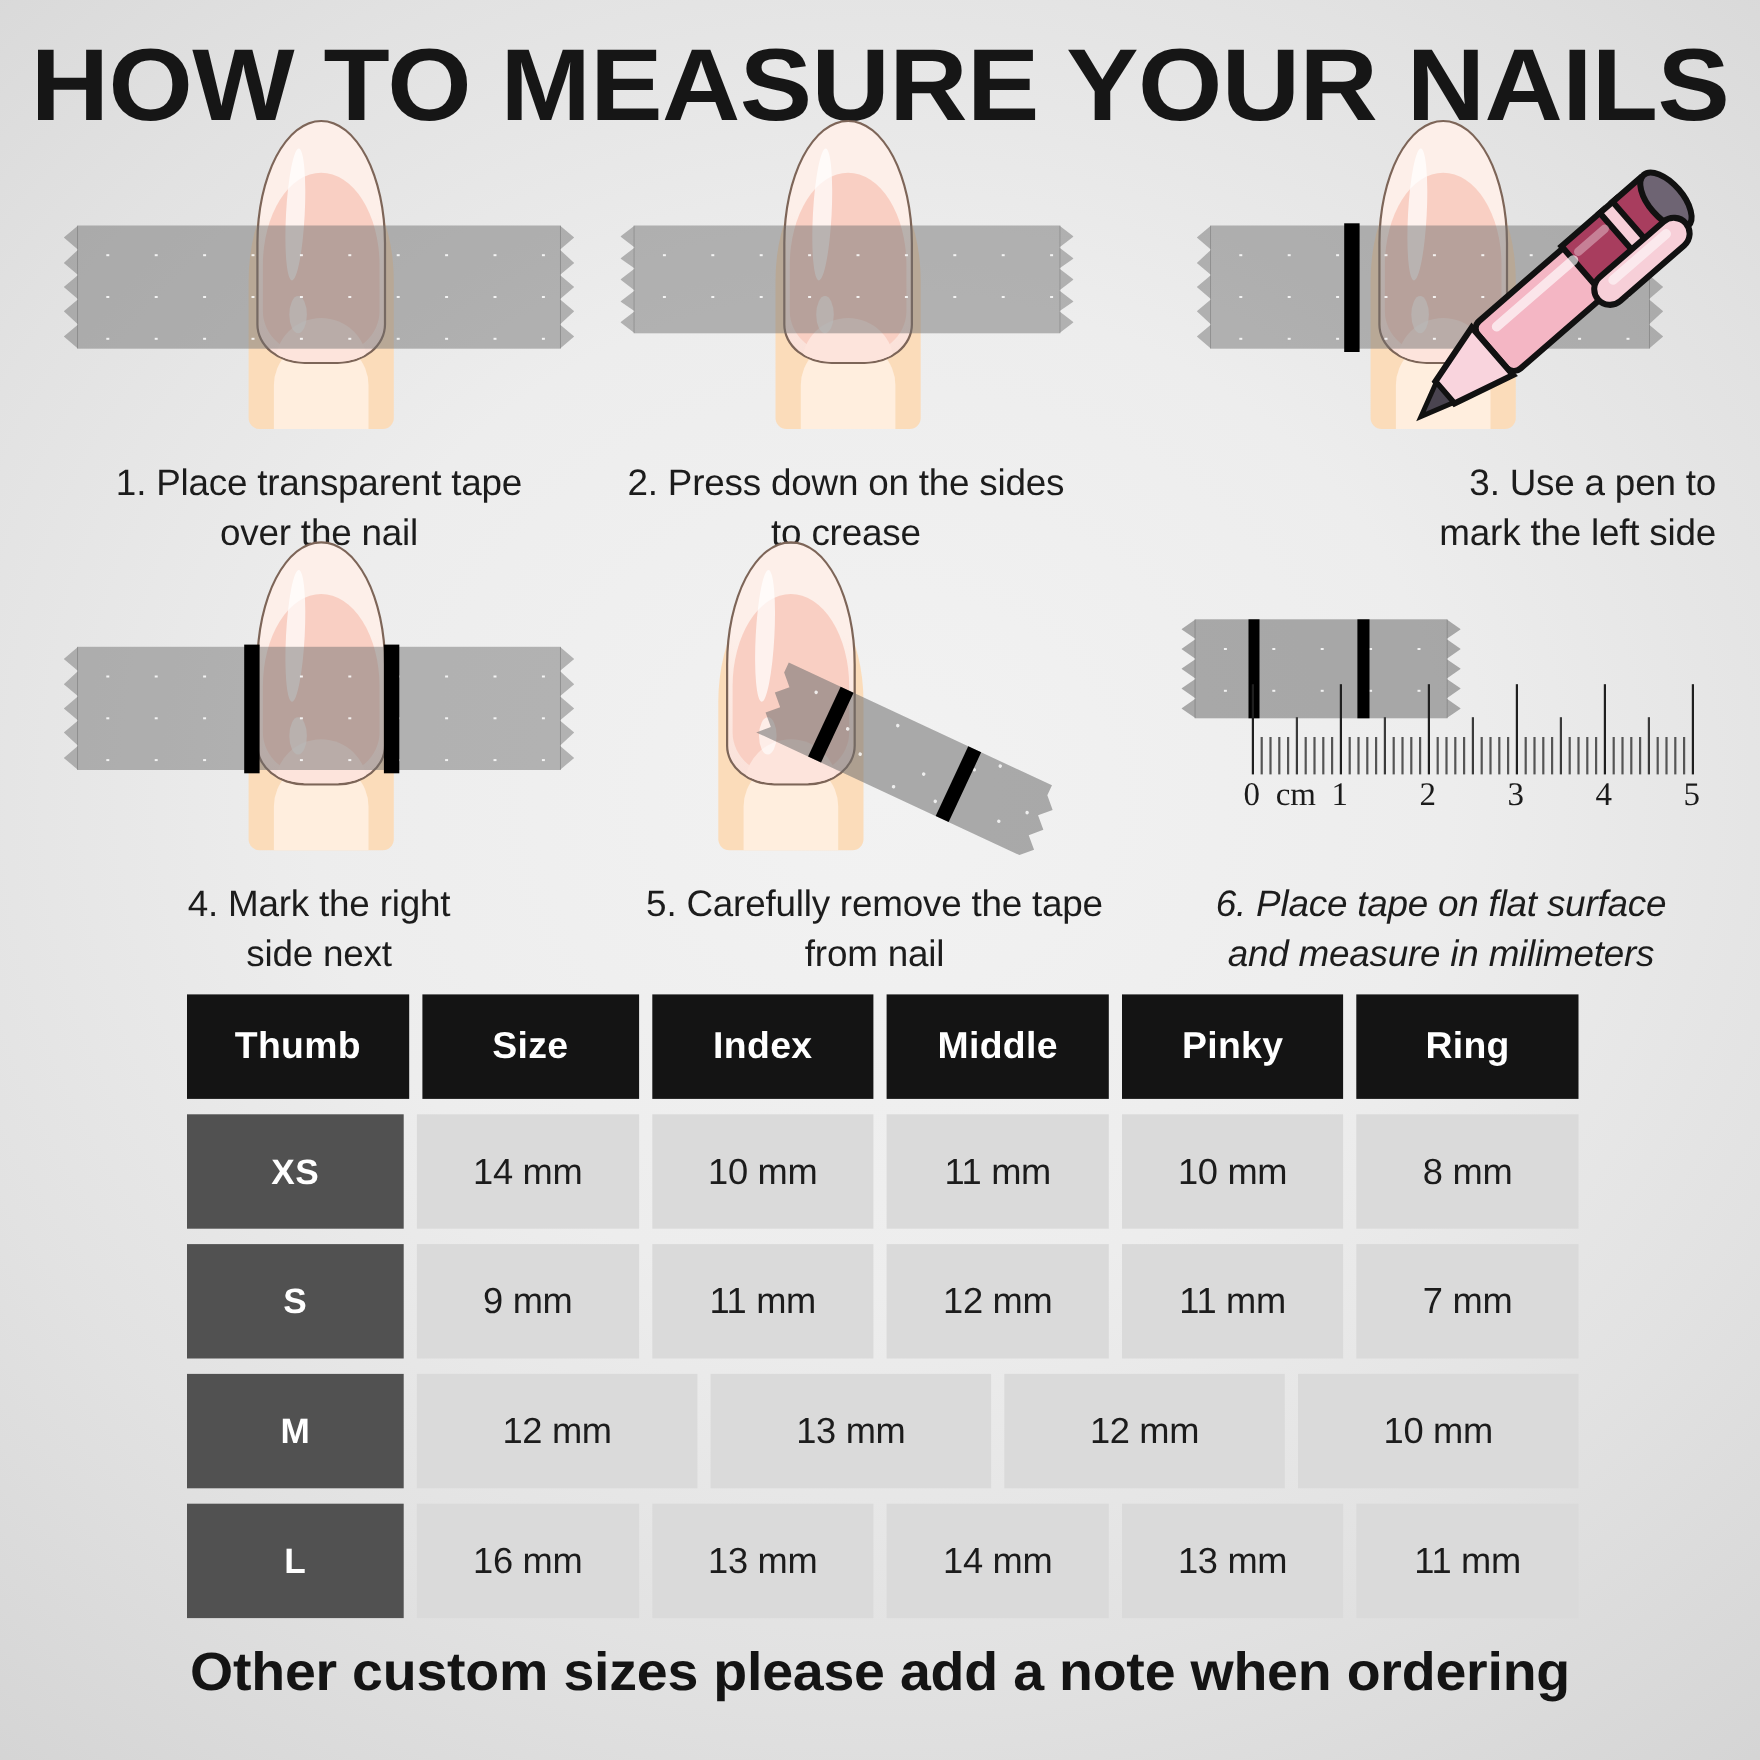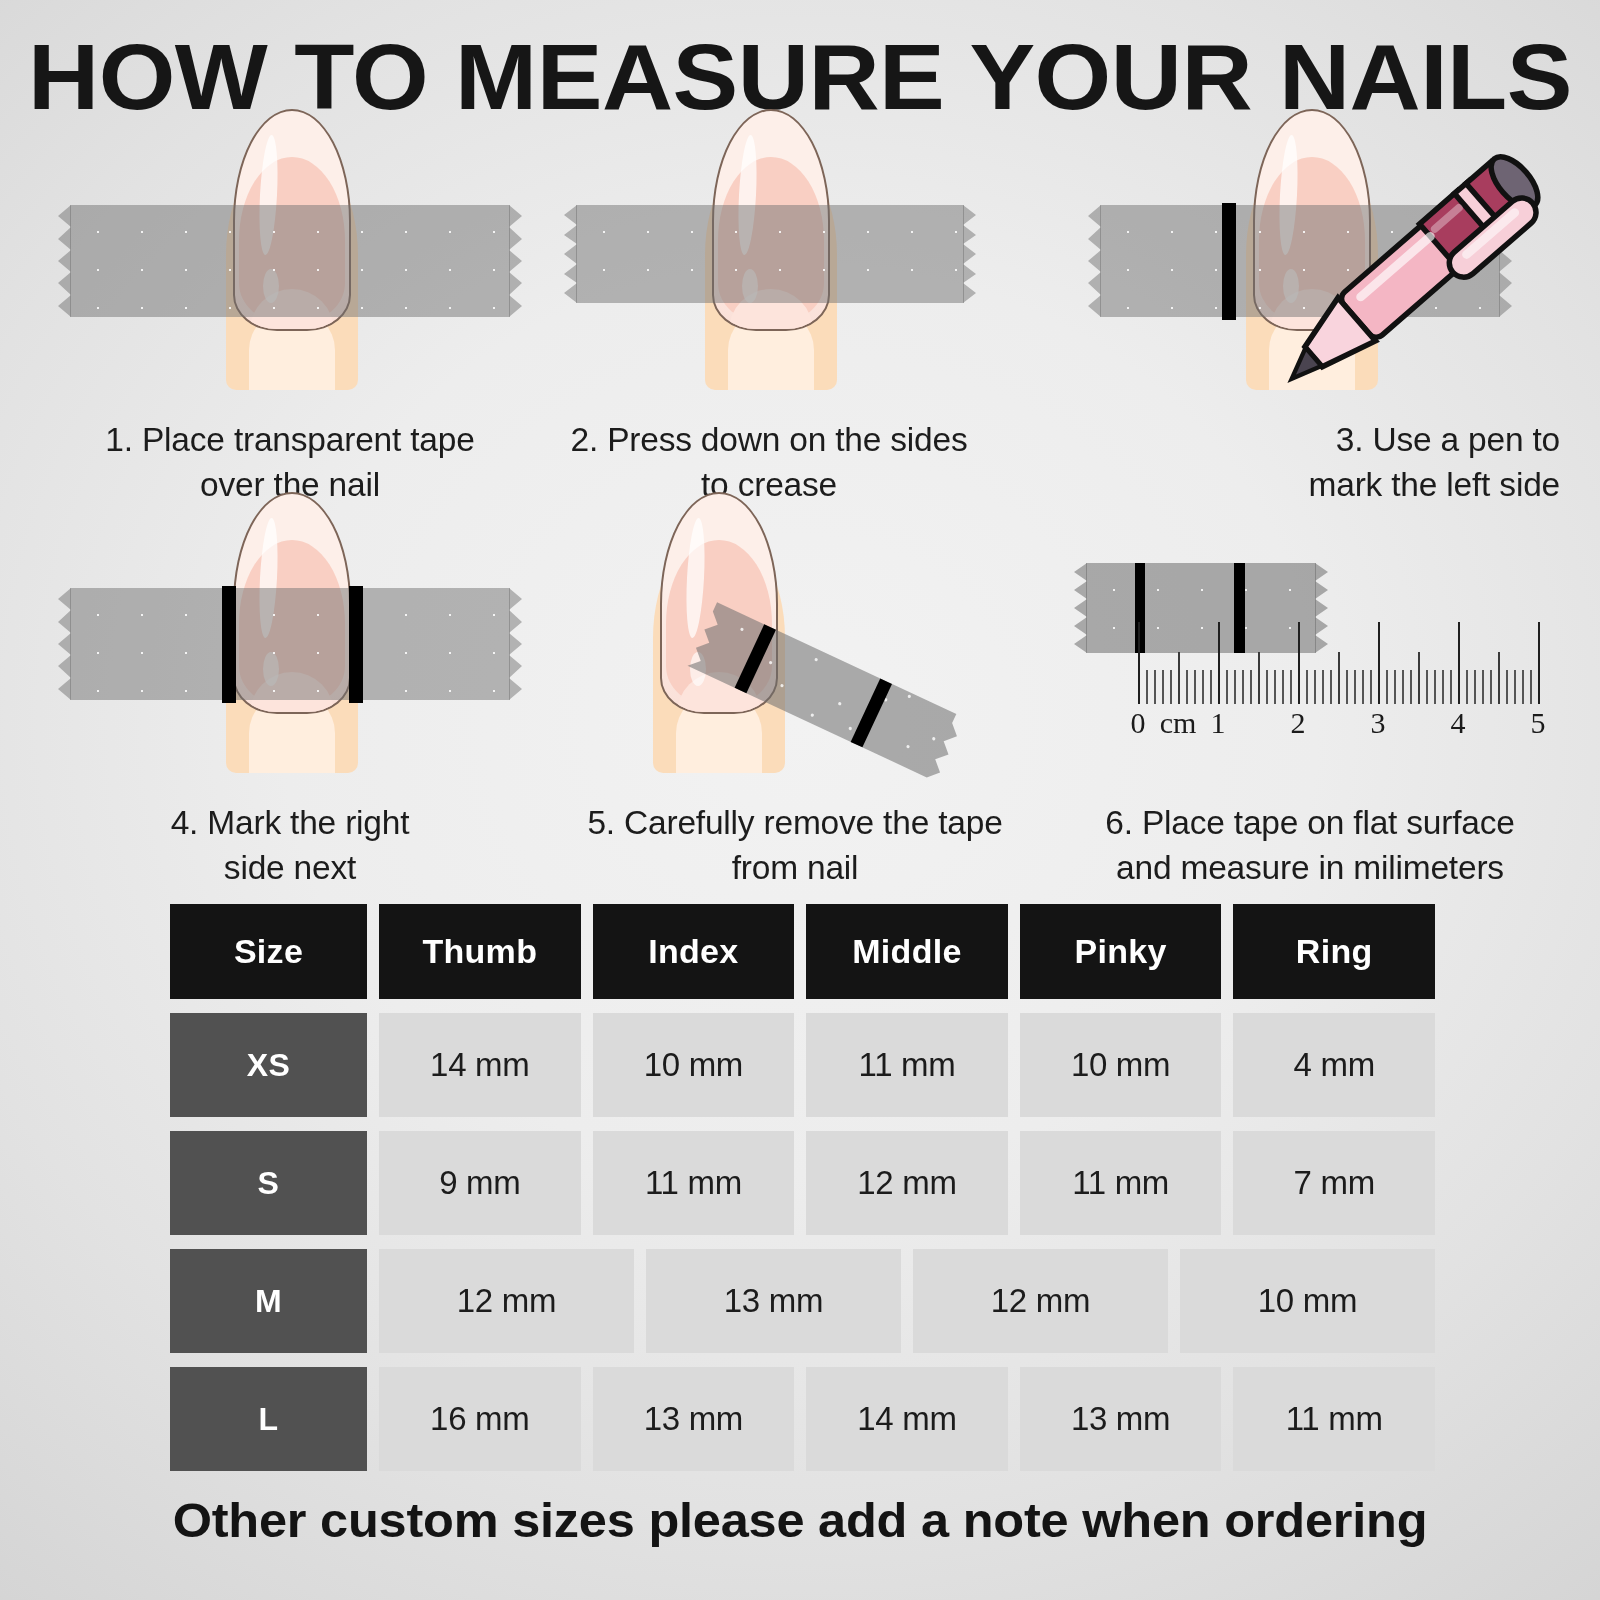--- a/index.html
+++ b/index.html
@@ -382,40 +382,40 @@
             <div class="rnum" style="left: 0px;">0</div>
             <div class="rnum" style="left: 80px;">1</div>
             <div class="rnum" style="left: 160px;">2</div>
             <div class="rnum" style="left: 240px;">3</div>
             <div class="rnum" style="left: 320px;">4</div>
             <div class="rnum" style="left: 400px;">5</div>
             <div class="rnum" style="left: 40px;">cm</div>
           </div>
       </div>
     </div>
-    <div class="cap" style="top:292px;">6. Place tape on flat surface<br>and measure in milimeters</div>
+    <div class="cap" style="top:292px;font-style:italic;">6. Place tape on flat surface<br>and measure in milimeters</div>
   </div>
 
   <div id="sizetable">
     <div class="trow" id="hdr-row">
+        <div class="cell hcell c1">Thumb</div>
         <div class="cell hcell c0">Size</div>
-        <div class="cell hcell c1">Thumb</div>
         <div class="cell hcell c1">Index</div>
         <div class="cell hcell c1">Middle</div>
         <div class="cell hcell c1">Pinky</div>
         <div class="cell hcell c1">Ring</div>
       </div>
     <div id="body-rows">
         <div class="trow">
           <div class="cell scell c0">XS</div>
           <div class="cell dcell c1">14 mm</div>
           <div class="cell dcell c1">10 mm</div>
           <div class="cell dcell c1">11 mm</div>
           <div class="cell dcell c1">10 mm</div>
-          <div class="cell dcell c1">4 mm</div>
+          <div class="cell dcell c1">8 mm</div>
         </div>
         <div class="trow">
           <div class="cell scell c0">S</div>
           <div class="cell dcell c1">9 mm</div>
           <div class="cell dcell c1">11 mm</div>
           <div class="cell dcell c1">12 mm</div>
           <div class="cell dcell c1">11 mm</div>
           <div class="cell dcell c1">7 mm</div>
         </div>
         <div class="trow">

